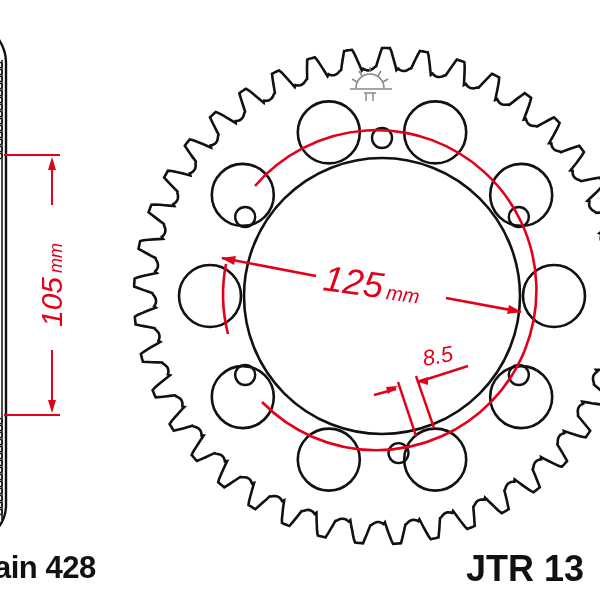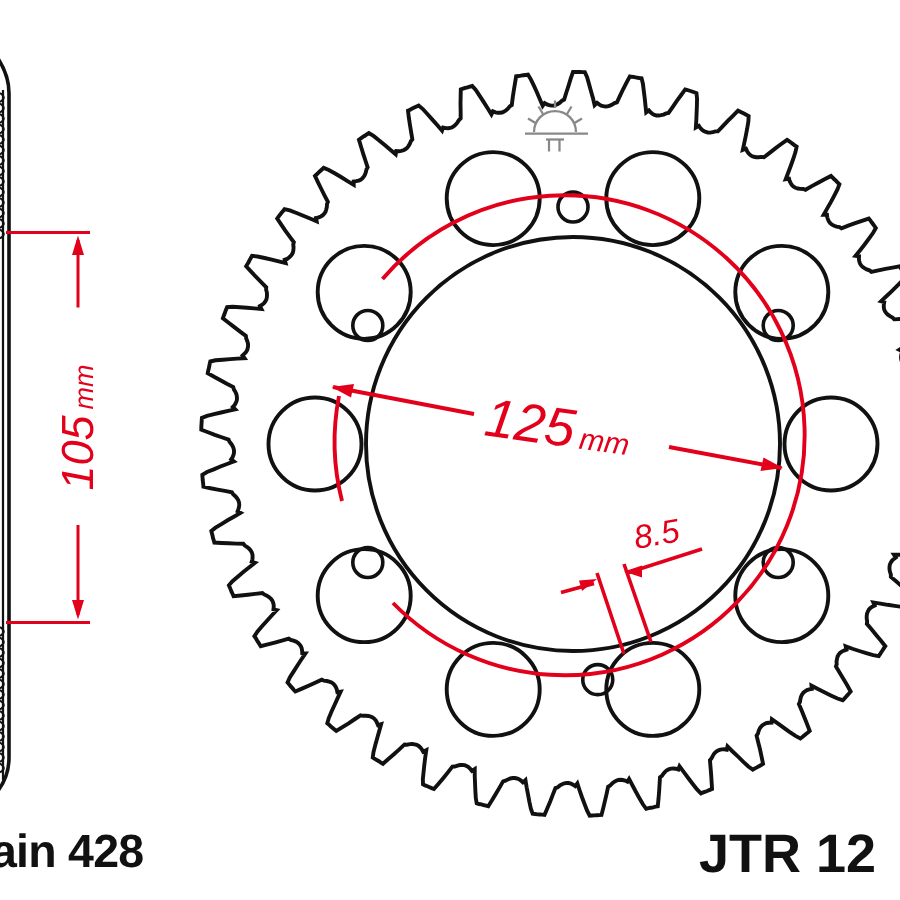--- a/index.html
+++ b/index.html
@@ -120,13 +120,13 @@
     <line x1="381" y1="71" x2="378" y2="76"></line>
     <line x1="352" y1="79" x2="357" y2="82"></line>
     <line x1="388" y1="79" x2="383" y2="82"></line>
     <line x1="364" y1="93" x2="376" y2="93"></line>
     <line x1="366" y1="93" x2="366" y2="101"></line>
     <line x1="373" y1="93" x2="373" y2="101"></line>
   </g>
 </svg>
 
 <div class="label-chain">ain 428</div>
-<div class="label-part">JTR 12</div>
+<div class="label-part">JTR 13</div>
 
 </body></html>

